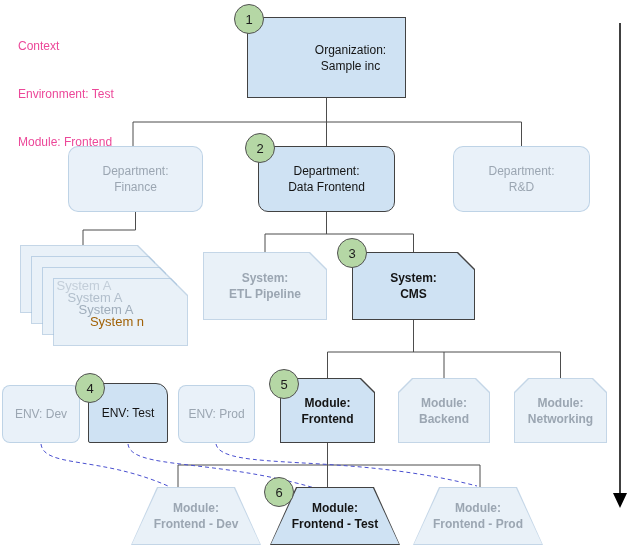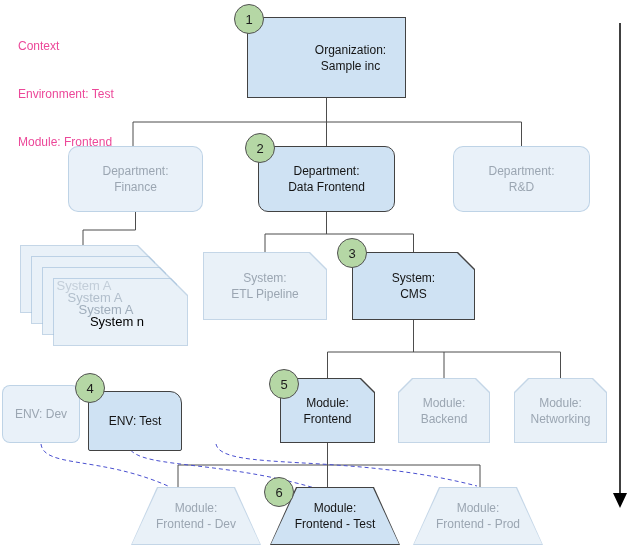--- a/index.html
+++ b/index.html
@@ -13,21 +13,21 @@
     font-size:12px;line-height:16px;color:#ec4899;white-space:pre;
   }
   .node{
     position:absolute;z-index:1;display:flex;flex-direction:column;
     align-items:center;justify-content:center;text-align:center;
     font-size:12px;line-height:16px;box-sizing:border-box;
   }
   .active{background:#cfe2f3;border:1px solid #424242;color:#141414;}
   .faded{background:rgba(219,232,245,0.62);border:1px solid rgba(173,198,222,0.7);color:#9ba6b2;}
   
-  .shape{position:absolute;z-index:1;box-sizing:border-box;}
+  .shape{position:absolute;z-index:1;box-sizing:border-box;font-weight:bold;}
   .shape .fill{
     position:absolute;inset:1px;display:flex;flex-direction:column;
     align-items:center;justify-content:center;text-align:center;
     font-size:12px;line-height:16px;
   }
   .shape.active-s{background:#424242;}
   .shape.active-s .fill{background:#cfe2f3;color:#141414;}
   .shape.faded-s{background:rgba(165,192,218,0.65);}
   .shape.faded-s .fill{background:#e9f1f8;color:#9ba6b2;}
   .cut-tr,.cut-tr .fill{clip-path:polygon(0 0,calc(100% - 17px) 0,100% 17px,100% 100%,0 100%);}
@@ -102,43 +102,46 @@
     </div>
   <div class="shape faded-s stack-card cut-tr" style="left:42px;top:267px;width:135px;height:68px;">
       <div class="fill"></div>
     </div>
   <div class="shape faded-s stack-card cut-tr" style="left:53px;top:278px;width:135px;height:68px;">
       <div class="fill"></div>
     </div>
   <span class="stack-text" style="left:24px;top:279px;color:#c3ced9;">System A</span>
   <span class="stack-text" style="left:35px;top:291px;color:#b2bfcc;">System A</span>
   <span class="stack-text" style="left:46px;top:303px;color:#9fadbb;">System A</span>
-  <span class="stack-text" style="left:57px;top:315px;color:#000000;">System n</span>
+  <span class="stack-text" style="left:57px;top:315px;color:#a16207;">System n</span>
 
   <div class="shape faded-s cut-tr" style="left:203px;top:252px;width:124px;height:68px;">
     <div class="fill">
       <span>System:</span>
       <span>ETL Pipeline</span>
     </div>
   </div>
   <div class="shape active-s cut-tr" style="left:352px;top:252px;width:123px;height:68px;">
     <div class="fill">
       <span>System:</span>
       <span>CMS</span>
     </div>
   </div>
   <div class="badge" style="left:337px;top:238px;">3</div>
 
   <div class="node faded" style="left:2px;top:385px;width:78px;height:58px;border-radius:8px;">
     <span>ENV: Dev</span>
   </div>
-  <div class="node active" style="left:88px;top:391px;width:94px;height:60px;border-radius:2px 12px 2px 2px;">
+  <div class="node active" style="left:88px;top:383px;width:80px;height:60px;border-radius:2px 12px 2px 2px;">
     <span>ENV: Test</span>
   </div>
   <div class="badge" style="left:75px;top:373px;">4</div>
+  <div class="node faded" style="left:178px;top:385px;width:77px;height:58px;border-radius:8px;">
+    <span>ENV: Prod</span>
+  </div>
 
   <div class="shape active-s plaque" style="left:280px;top:378px;width:95px;height:65px;">
     <div class="fill">
       <span>Module:</span>
       <span>Frontend</span>
     </div>
   </div>
   <div class="badge" style="left:269px;top:369px;">5</div>
   <div class="shape faded-s plaque" style="left:398px;top:378px;width:92px;height:65px;">
     <div class="fill">

